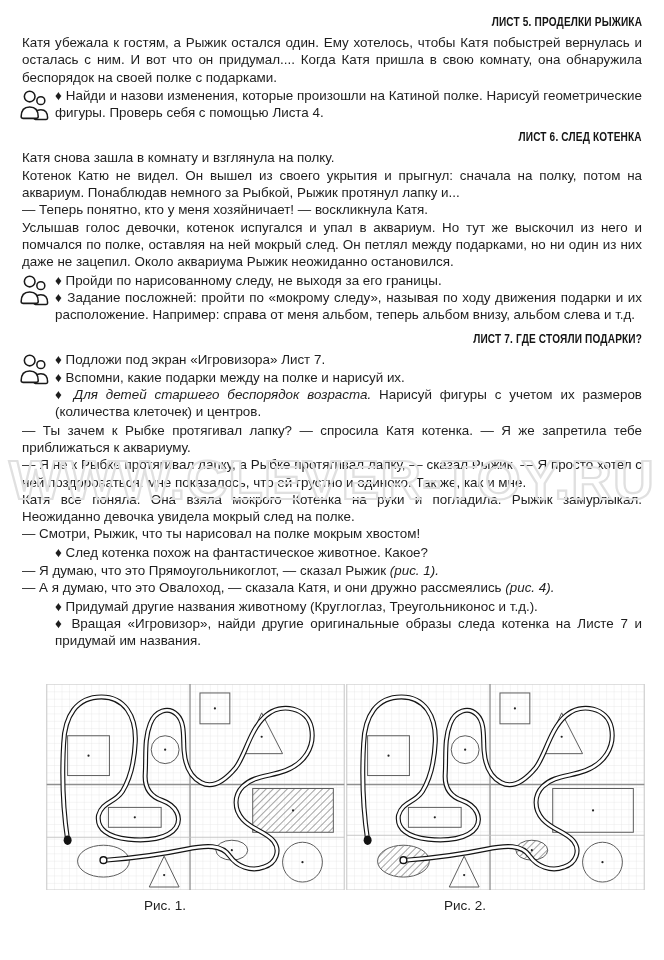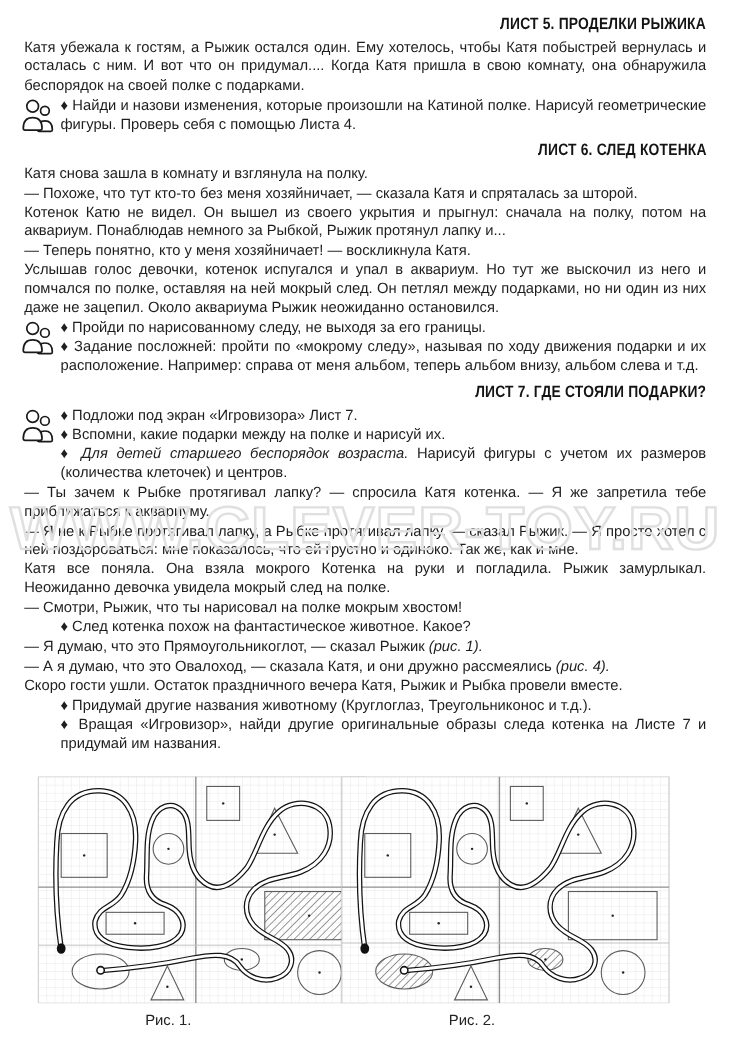--- a/index.html
+++ b/index.html
@@ -1,30 +1,30 @@
 <!DOCTYPE html>
 <html><head>
 <meta charset="utf-8">
 <style>
   html,body{margin:0;padding:0;background:#fff;}
   .page{width:664px;height:960px;background:#fff;position:relative;overflow:hidden;
         font-family:"Liberation Sans","DejaVu Sans",sans-serif;font-size:13.4px;line-height:17.3px;
         color:#1e1e1e;padding:6px 22px;box-sizing:border-box;}
   .para{margin:0;text-align:justify;}
-  .heading{margin:7px 0 3px;text-align:right;font-size:15px;line-height:18px;}
+  .heading{margin:7px 0 3px;text-align:right;font-size:12px;line-height:18px;}
   .heading .hspan{display:inline-block;font-weight:700;transform:scaleX(0.84);transform-origin:100% 50%;
         white-space:nowrap;letter-spacing:0.2px;color:#141414;}
   .bullet-group{position:relative;padding-left:33px;margin:1px 0;}
   .people-icon{position:absolute;left:-2px;top:1px;width:31px;height:33px;}
   .people-icon svg{width:100%;height:100%;display:block;}
   .watermark{position:absolute;left:0;right:0;top:450px;text-align:center;font-weight:700;
         font-size:55px;line-height:60px;letter-spacing:1px;white-space:nowrap;pointer-events:none;z-index:5;
         color:transparent;-webkit-text-stroke:2.2px #e0e0e0;transform:scaleX(1.03);transform-origin:center;}
   .figures-row{display:flex;gap:30px;padding:0 8px;margin-top:18px;}
-  figure{margin:4px;width:238px;}
+  figure{margin:16px;width:238px;}
   .trace{display:block;width:299px;height:206px;}
   figcaption{text-align:center;margin-top:7px;font-size:13.5px;color:#222;}
   i{font-style:italic;}
 </style>
 </head>
 <body>
 
 <div class="page">
 
   <div class="watermark">WWW.CLEVER-TOY.RU</div>
@@ -41,21 +41,20 @@
           <circle cx="10" cy="8.3" r="5.5"></circle>
           <path d="M1.2 29 q0 -10 8.8 -10 q8.8 0 8.8 10 q0 1.8 -1.8 1.8 h-14 q-1.8 0 -1.8 -1.8 z"></path>
         </g>
       </svg>
     </span>
     <p class="para">♦ Найди и назови изменения, которые произошли на Катиной полке. Нарисуй геометрические фигуры. Проверь себя с помощью Листа 4.</p>
   </div>
 
   <h1 class="heading"><span class="hspan">ЛИСТ 6. СЛЕД КОТЕНКА</span></h1>
   <p class="para">Катя снова зашла в комнату и взглянула на полку.</p>
-  <p class="para">— Похоже, что тут кто-то без меня хозяйничает, — сказала Катя и спряталась за шторой.</p>
   <p class="para">Котенок Катю не видел. Он вышел из своего укрытия и прыгнул: сначала на полку, потом на аквариум. Понаблюдав немного за Рыбкой, Рыжик протянул лапку и...</p>
   <p class="para">— Теперь понятно, кто у меня хозяйничает! — воскликнула Катя.</p>
   <p class="para">Услышав голос девочки, котенок испугался и упал в аквариум. Но тут же выскочил из него и помчался по полке, оставляя на ней мокрый след. Он петлял между подарками, но ни один из них даже не зацепил. Около аквариума Рыжик неожиданно остановился.</p>
 
   <div class="bullet-group">
     <span class="people-icon">
       <svg viewBox="0 0 32 33">
         <g fill="#fff" stroke="#1a1a1a" stroke-width="1.6" stroke-linejoin="round">
           <circle cx="21.5" cy="12.5" r="4.1"></circle>
           <path d="M14.5 30.5 q0 -8.5 7 -8.5 q7 0 7 8.5 q0 1.4 -1.4 1.4 h-11.2 q-1.4 0 -1.4 -1.4 z"></path>
@@ -90,21 +89,20 @@
   <p class="para">— Я не к Рыбке протягивал лапку, а Рыбке протягивал лапку, — сказал Рыжик. — Я просто хотел с ней поздороваться: мне показалось, что ей грустно и одиноко. Так же, как и мне.</p>
   <p class="para">Катя все поняла. Она взяла мокрого Котенка на руки и погладила. Рыжик замурлыкал. Неожиданно девочка увидела мокрый след на полке.</p>
   <p class="para">— Смотри, Рыжик, что ты нарисовал на полке мокрым хвостом!</p>
 
   <div class="bullet-group">
     <p class="para">♦ След котенка похож на фантастическое животное. Какое?</p>
   </div>
 
   <p class="para"><span>— Я думаю, что это Прямоугольникоглот, — сказал Рыжик </span><i>(рис. 1).</i></p>
   <p class="para"><span>— А я думаю, что это Овалоход, — сказала Катя, и они дружно рассмеялись </span><i>(рис. 4).</i></p>
-  <p class="para">Скоро гости ушли. Остаток праздничного вечера Катя, Рыжик и Рыбка провели вместе.</p>
 
   <div class="bullet-group">
     <p class="para">♦ Придумай другие названия животному (Круглоглаз, Треугольниконос и т.д.).</p>
     <p class="para">♦ Вращая «Игровизор», найди другие оригинальные образы следа котенка на Листе 7 и придумай им названия.</p>
   </div>
 
   <div class="figures-row">
 
     <figure>
       <svg class="trace" viewBox="0 0 299 207">

